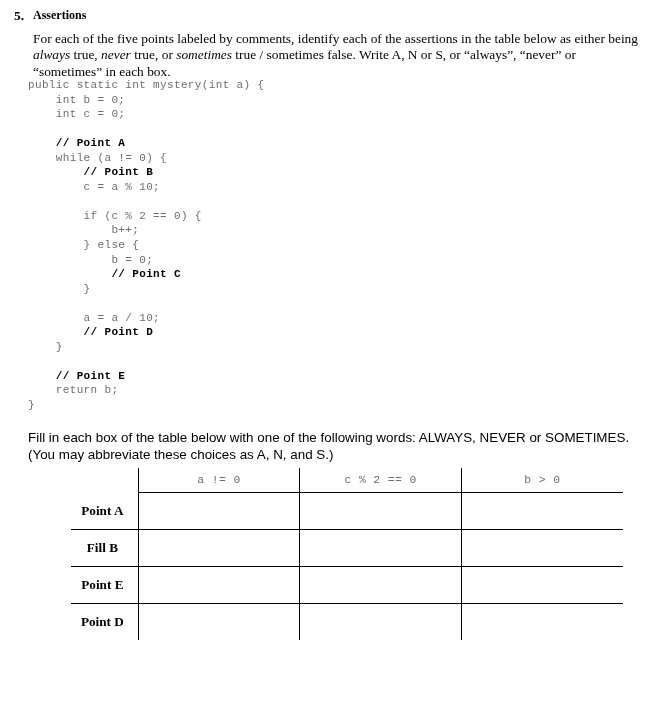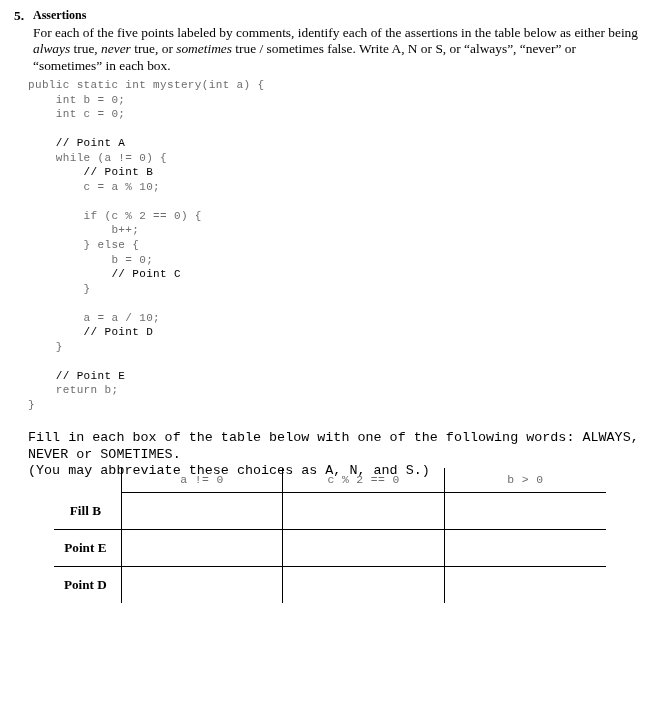--- a/index.html
+++ b/index.html
@@ -35,21 +35,21 @@
     position: absolute;
     left: 33px;
     top: 0;
     font-size: 12px;
     font-weight: bold;
     font-family: Liberation Serif, serif;
   }
   .q-body {
     position: absolute;
     left: 33px;
-    top: 17px;
+    top: 23px;
     width: 612px;
     font-size: 13.4px;
     line-height: 16.4px;
     text-align: left;
     font-family: "Liberation Serif", serif;
   }
   .q-body i { font-style: italic; }
 
   
   .code-block {
@@ -62,38 +62,38 @@
     color: #6d6d6d;
     white-space: pre;
     letter-spacing: 0.35px;
   }
   .code-line {
     white-space: pre;
     min-height: 14.55px;
   }
   .code-line.cmt {
     color: #000000;
-    font-weight: normal;
+    font-weight: bold;
   }
 
   
   .fill-instructions {
     position: absolute;
     left: 28px;
     top: 430px;
     width: 614px;
     font-size: 13.4px;
     line-height: 16.6px;
-    font-family: Liberation Mono, monospace;
+    font-family: Liberation Sans, sans-serif;
   }
 
   
   .assert-table {
     position: absolute;
-    left: 54px;
+    left: 71px;
     top: 468px;
     width: 552px;
     border-collapse: collapse;
     table-layout: fixed;
   }
   .assert-table col.c-label { width: 67px; }
   .assert-table col.c-expr  { width: 161px; }
 
   .assert-table th,
   .assert-table td {
@@ -171,20 +171,26 @@
   <thead>
     <tr>
       <th class="hdr-blank"></th>
       <th class="vdiv">a != 0</th>
       <th class="vdiv">c % 2 == 0</th>
       <th class="vdiv">b &gt; 0</th>
     </tr>
   </thead>
   <tbody id="assert-body">
       <tr>
+        <td class="row-label">Point A</td>
+        <td class="answer-cell vdiv"></td>
+        <td class="answer-cell vdiv"></td>
+        <td class="answer-cell vdiv"></td>
+      </tr>
+      <tr>
         <td class="row-label">Fill B</td>
         <td class="answer-cell vdiv"></td>
         <td class="answer-cell vdiv"></td>
         <td class="answer-cell vdiv"></td>
       </tr>
       <tr>
         <td class="row-label">Point E</td>
         <td class="answer-cell vdiv"></td>
         <td class="answer-cell vdiv"></td>
         <td class="answer-cell vdiv"></td>

